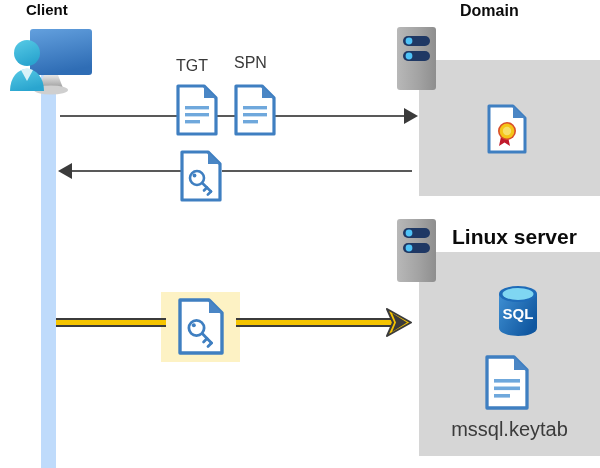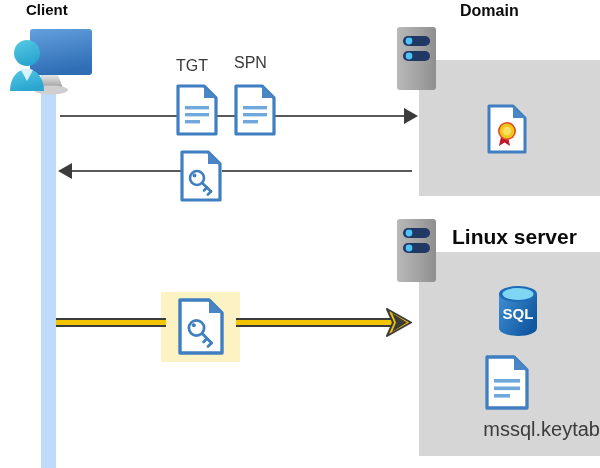--- a/index.html
+++ b/index.html
@@ -16,21 +16,21 @@
   }
   #client-title{left:26px;top:2px;font-size:15px;}
   #dc-title{left:460px;top:2px;font-size:16px;width:140px;}
   #linux-title{left:452px;top:225px;font-size:21px;width:150px;}
 
   .label-small{font-size:16px;color:#3a3a3a;}
   #tgt-label{left:176px;top:57px;}
   #spn-label{left:234px;top:54px;}
 
   #keytab-label{
-    left:419px;top:418px;width:181px;text-align:right;
+    left:419px;top:418px;width:181px;text-align:center;
     font-size:20px;color:#3b3b3b;
   }
 
   
   .panel{background:#d6d6d6;}
   #dc-panel{left:419px;top:60px;width:181px;height:136px;}
   #linux-panel{left:419px;top:252px;width:181px;height:204px;}
 
   
   #client-lifeline{

